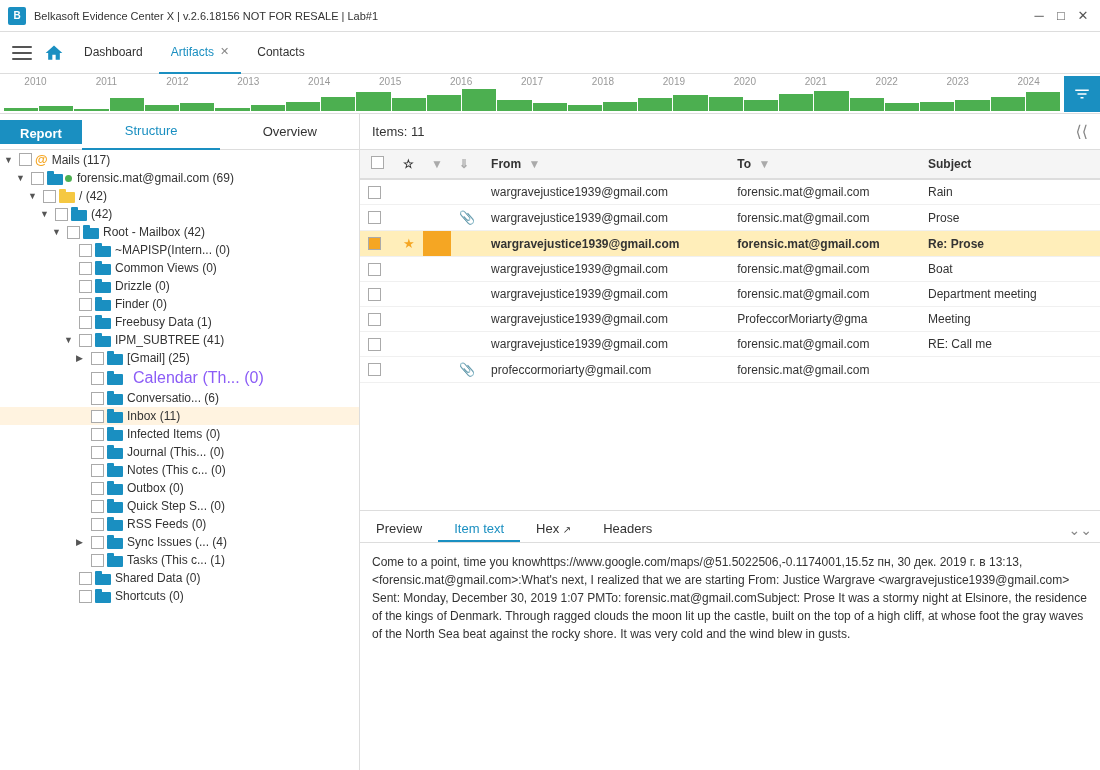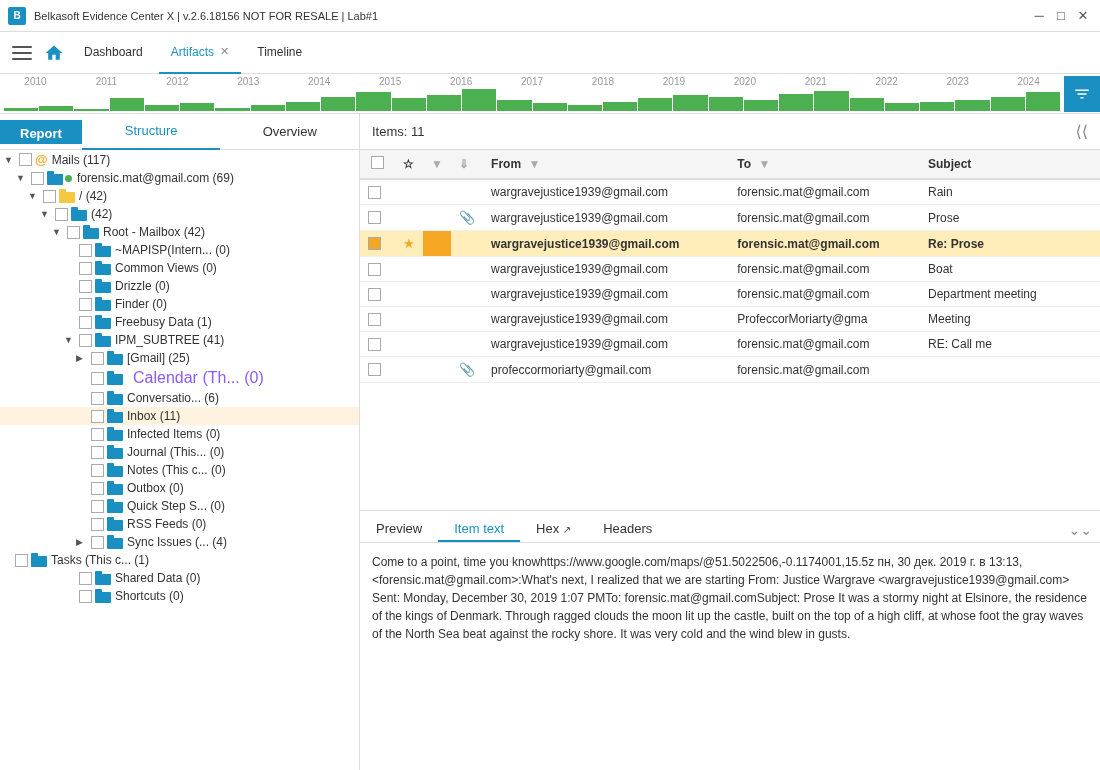--- a/index.html
+++ b/index.html
@@ -202,21 +202,21 @@
       </svg>
   </div>
   <div class="nav-tab">
     <span>Dashboard</span>
   </div>
   <div class="nav-tab active">
     <span>Artifacts</span>
     <span class="tab-close">✕</span>
   </div>
   <div class="nav-tab">
-    <span>Timeline</span>
+    <span>Contacts</span>
   </div>
 </div>
 
 <div class="timeline-bar">
   <div class="timeline-inner" id="timeline-inner">
     <div class="timeline-labels" id="timeline-labels">
         <span style="flex: 1 1 0%; font-size: 10px; color: rgb(153, 153, 153); text-align: center;">2010</span>
         <span style="flex: 1 1 0%; font-size: 10px; color: rgb(153, 153, 153); text-align: center;">2011</span>
         <span style="flex: 1 1 0%; font-size: 10px; color: rgb(153, 153, 153); text-align: center;">2012</span>
         <span style="flex: 1 1 0%; font-size: 10px; color: rgb(153, 153, 153); text-align: center;">2013</span>
@@ -514,21 +514,21 @@
           <span style="width: 12px; display: inline-block; font-size: 9px; color: rgb(85, 85, 85); flex-shrink: 0;">▶</span>
           <span style="width: 13px; height: 13px; border: 1px solid rgb(170, 170, 170); display: inline-block; flex-shrink: 0; margin: 0px 3px; cursor: pointer; background: white; vertical-align: middle;"></span>
           <span style="margin-right: 4px; display: inline-flex; align-items: center; vertical-align: middle;">
             <svg width="16" height="14" viewBox="0 0 16 14">
               <rect x="0" y="3" width="16" height="11" rx="1" fill="#1a8fc1"></rect>
               <rect x="0" y="0" width="7" height="4" rx="1" fill="#1a8fc1"></rect>
             </svg>
           </span>
           <span style="font-size: 12px; color: rgb(51, 51, 51); white-space: nowrap;">Sync Issues (... (4)</span>
         </div>
-        <div class="tree-node" style="">
+        <div class="tree-node" style="padding-left: 76px;">
           <span style="width: 12px; display: inline-block; font-size: 9px; color: rgb(85, 85, 85); flex-shrink: 0;"></span>
           <span style="width: 13px; height: 13px; border: 1px solid rgb(170, 170, 170); display: inline-block; flex-shrink: 0; margin: 0px 3px; cursor: pointer; background: white; vertical-align: middle;"></span>
           <span style="margin-right: 4px; display: inline-flex; align-items: center; vertical-align: middle;">
             <svg width="16" height="14" viewBox="0 0 16 14">
               <rect x="0" y="3" width="16" height="11" rx="1" fill="#1a8fc1"></rect>
               <rect x="0" y="0" width="7" height="4" rx="1" fill="#1a8fc1"></rect>
             </svg>
           </span>
           <span style="font-size: 12px; color: rgb(51, 51, 51); white-space: nowrap;">Tasks (This c... (1)</span>
         </div>

